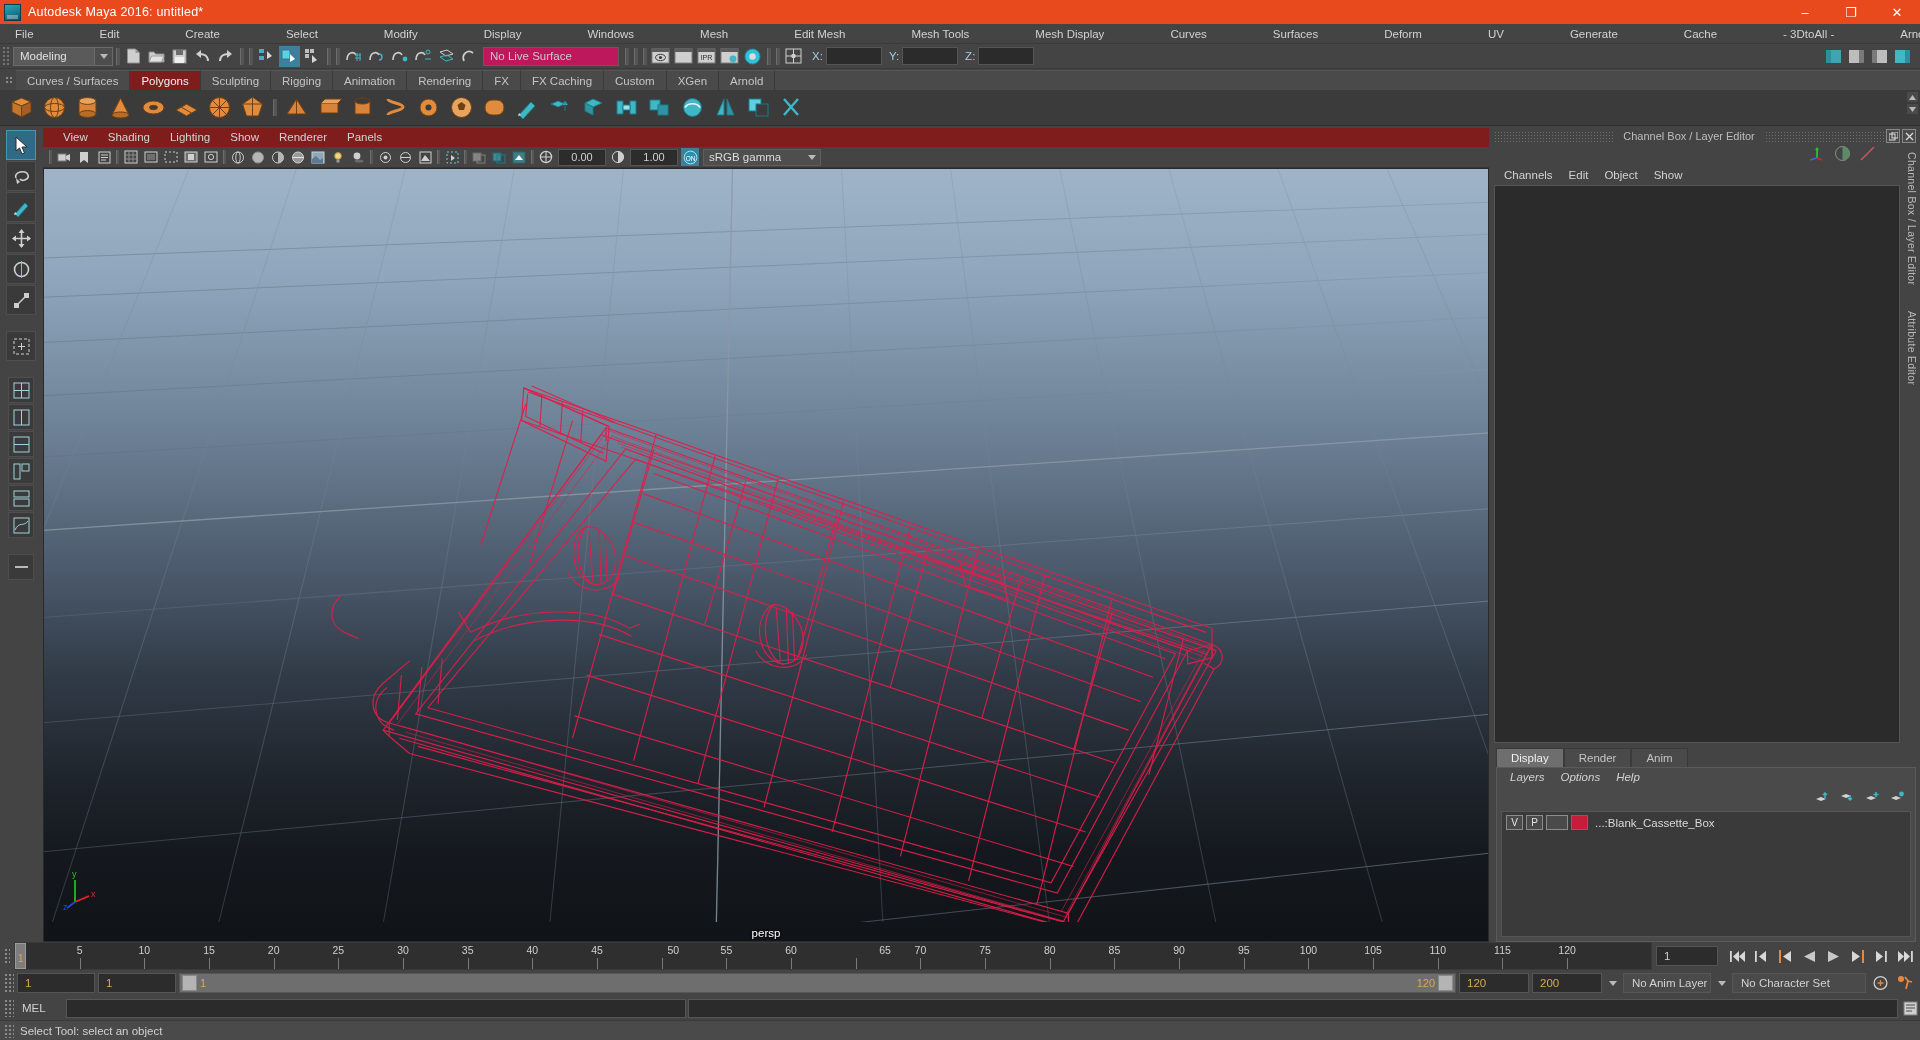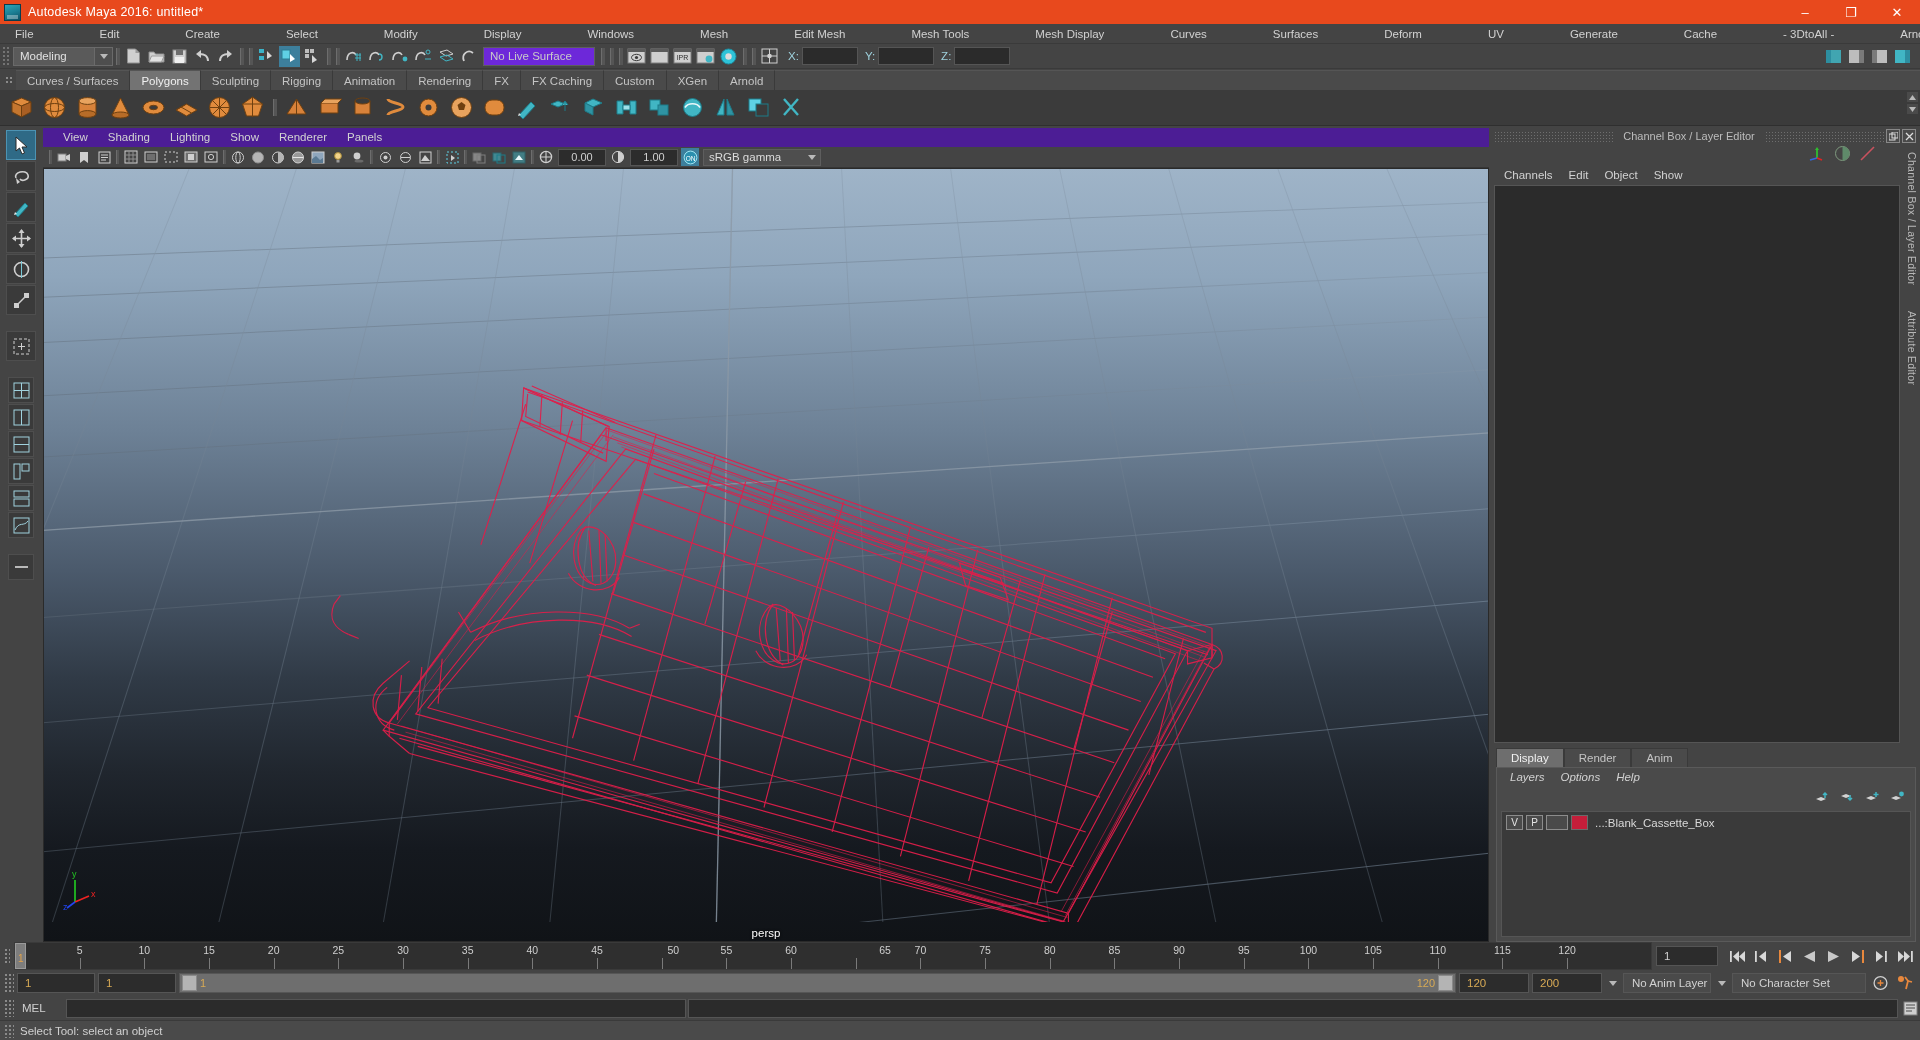--- a/index.html
+++ b/index.html
@@ -63,42 +63,42 @@
   .sep {
     width: 9px; height: 21px; flex: none; display:flex; align-items:center; justify-content:center;
   }
   .sep::before { content:""; width:3px; height:17px; background:#555; border-left:1px solid #6d6d6d; }
   .tb-btn {
     width: 21px; height: 21px; flex: none; display: flex; align-items: center; justify-content: center;
     margin: 0 1px;
   }
   .tb-btn.on { background: #3d7f9c; }
   .live-surface {
-    height: 19px; width: 112px; background: #6d28d9; border: 1px solid #5e5e5e;
+    height: 19px; width: 136px; background: #be185d; border: 1px solid #5e5e5e;
     font-size: 11.5px; color: #c9c9c9; display:flex; align-items:center; padding-left: 6px;
     margin: 0 3px; flex:none;
   }
   .coord-lbl { font-size: 11.5px; color: #9fd2de; padding: 0 3px 0 7px; }
   .coord-in { width: 56px; height: 18px; background: #2b2b2b; border: 1px solid #555; flex: none; }
   .sl-right { margin-left: auto; display: flex; align-items: center; padding-right: 6px; }
 
   
   .shelf-tabs {
     height: 21px; background: #444; display: flex; align-items: flex-end; flex: none; padding-left: 2px;
   }
   .shelf-gripper {
     width: 14px; height: 21px; flex:none; display:flex; align-items:center; justify-content:center;
   }
   .shelf-gripper::before{content:"";width:8px;height:8px;background-image:radial-gradient(#8a8a8a 1px,transparent 1px);background-size:4px 4px;}
   .stab {
     height: 20px; padding: 0 11px; font-size: 11.5px; color: #c4c4c4;
     display: flex; align-items: center; background: #4a4a4a;
     border-right: 1px solid #3a3a3a; border-top: 1px solid #555; white-space: nowrap;
   }
-  .stab.active { background: #737373; color: #f0f0f0; }
+  .stab.active { background: #7f1d1d; color: #f0f0f0; }
   .shelf-tabs-fill { flex: 1; background: #4a4a4a; height: 20px; border-top: 1px solid #555;}
   .shelf-row {
     height: 36px; background: #3b3b3b; display: flex; align-items: center; flex: none;
     padding-left: 6px; gap: 2px; border-bottom: 1px solid #2f2f2f; position: relative;
   }
   .sh-ico { width: 31px; height: 31px; flex:none; display:flex; align-items:center; justify-content:center; }
   .shelf-scroll { position:absolute; right:2px; top:2px; display:flex; flex-direction:column; gap:2px;}
   .mini-arrow { width: 11px; height: 10px; background:#4a4a4a; display:flex; align-items:center; justify-content:center; }
 
   
@@ -111,21 +111,21 @@
     width: 30px; height: 30px; display: flex; align-items: center; justify-content: center;
     background: #3a3a3a; border: 1px solid #4e4e4e;
   }
   .lt-btn.active { background: #2f6a86; border-color:#4c93b3; }
   .lt-gap { height: 14px; }
   .lt-small { width:26px; height:26px; display:flex;align-items:center;justify-content:center;background:#3a3a3a;border:1px solid #4e4e4e;}
 
   
   .vp-col { flex: 1; display: flex; flex-direction: column; min-width: 0; padding: 2px 1px 0 1px;}
   .vp-menubar {
-    height: 19px; background: #4c1d95; display: flex; align-items: center; flex: none; padding-left: 10px;
+    height: 19px; background: #7f1d1d; display: flex; align-items: center; flex: none; padding-left: 10px;
     font-size: 11.5px;
   }
   .vp-menubar .mi { padding: 0 10px; line-height: 19px; color: #d2d2d2; }
   .vp-toolbar {
     height: 21px; background: #444; display: flex; align-items: center; flex: none; padding-left: 4px;
     border-bottom: 1px solid #353535;
   }
   .vt-btn { width:18px;height:18px;flex:none;display:flex;align-items:center;justify-content:center;margin:0 1px;}
   .vt-btn.on { background:#3d7f9c; }
   .vt-sep{width:7px;height:17px;flex:none;display:flex;align-items:center;justify-content:center;}

